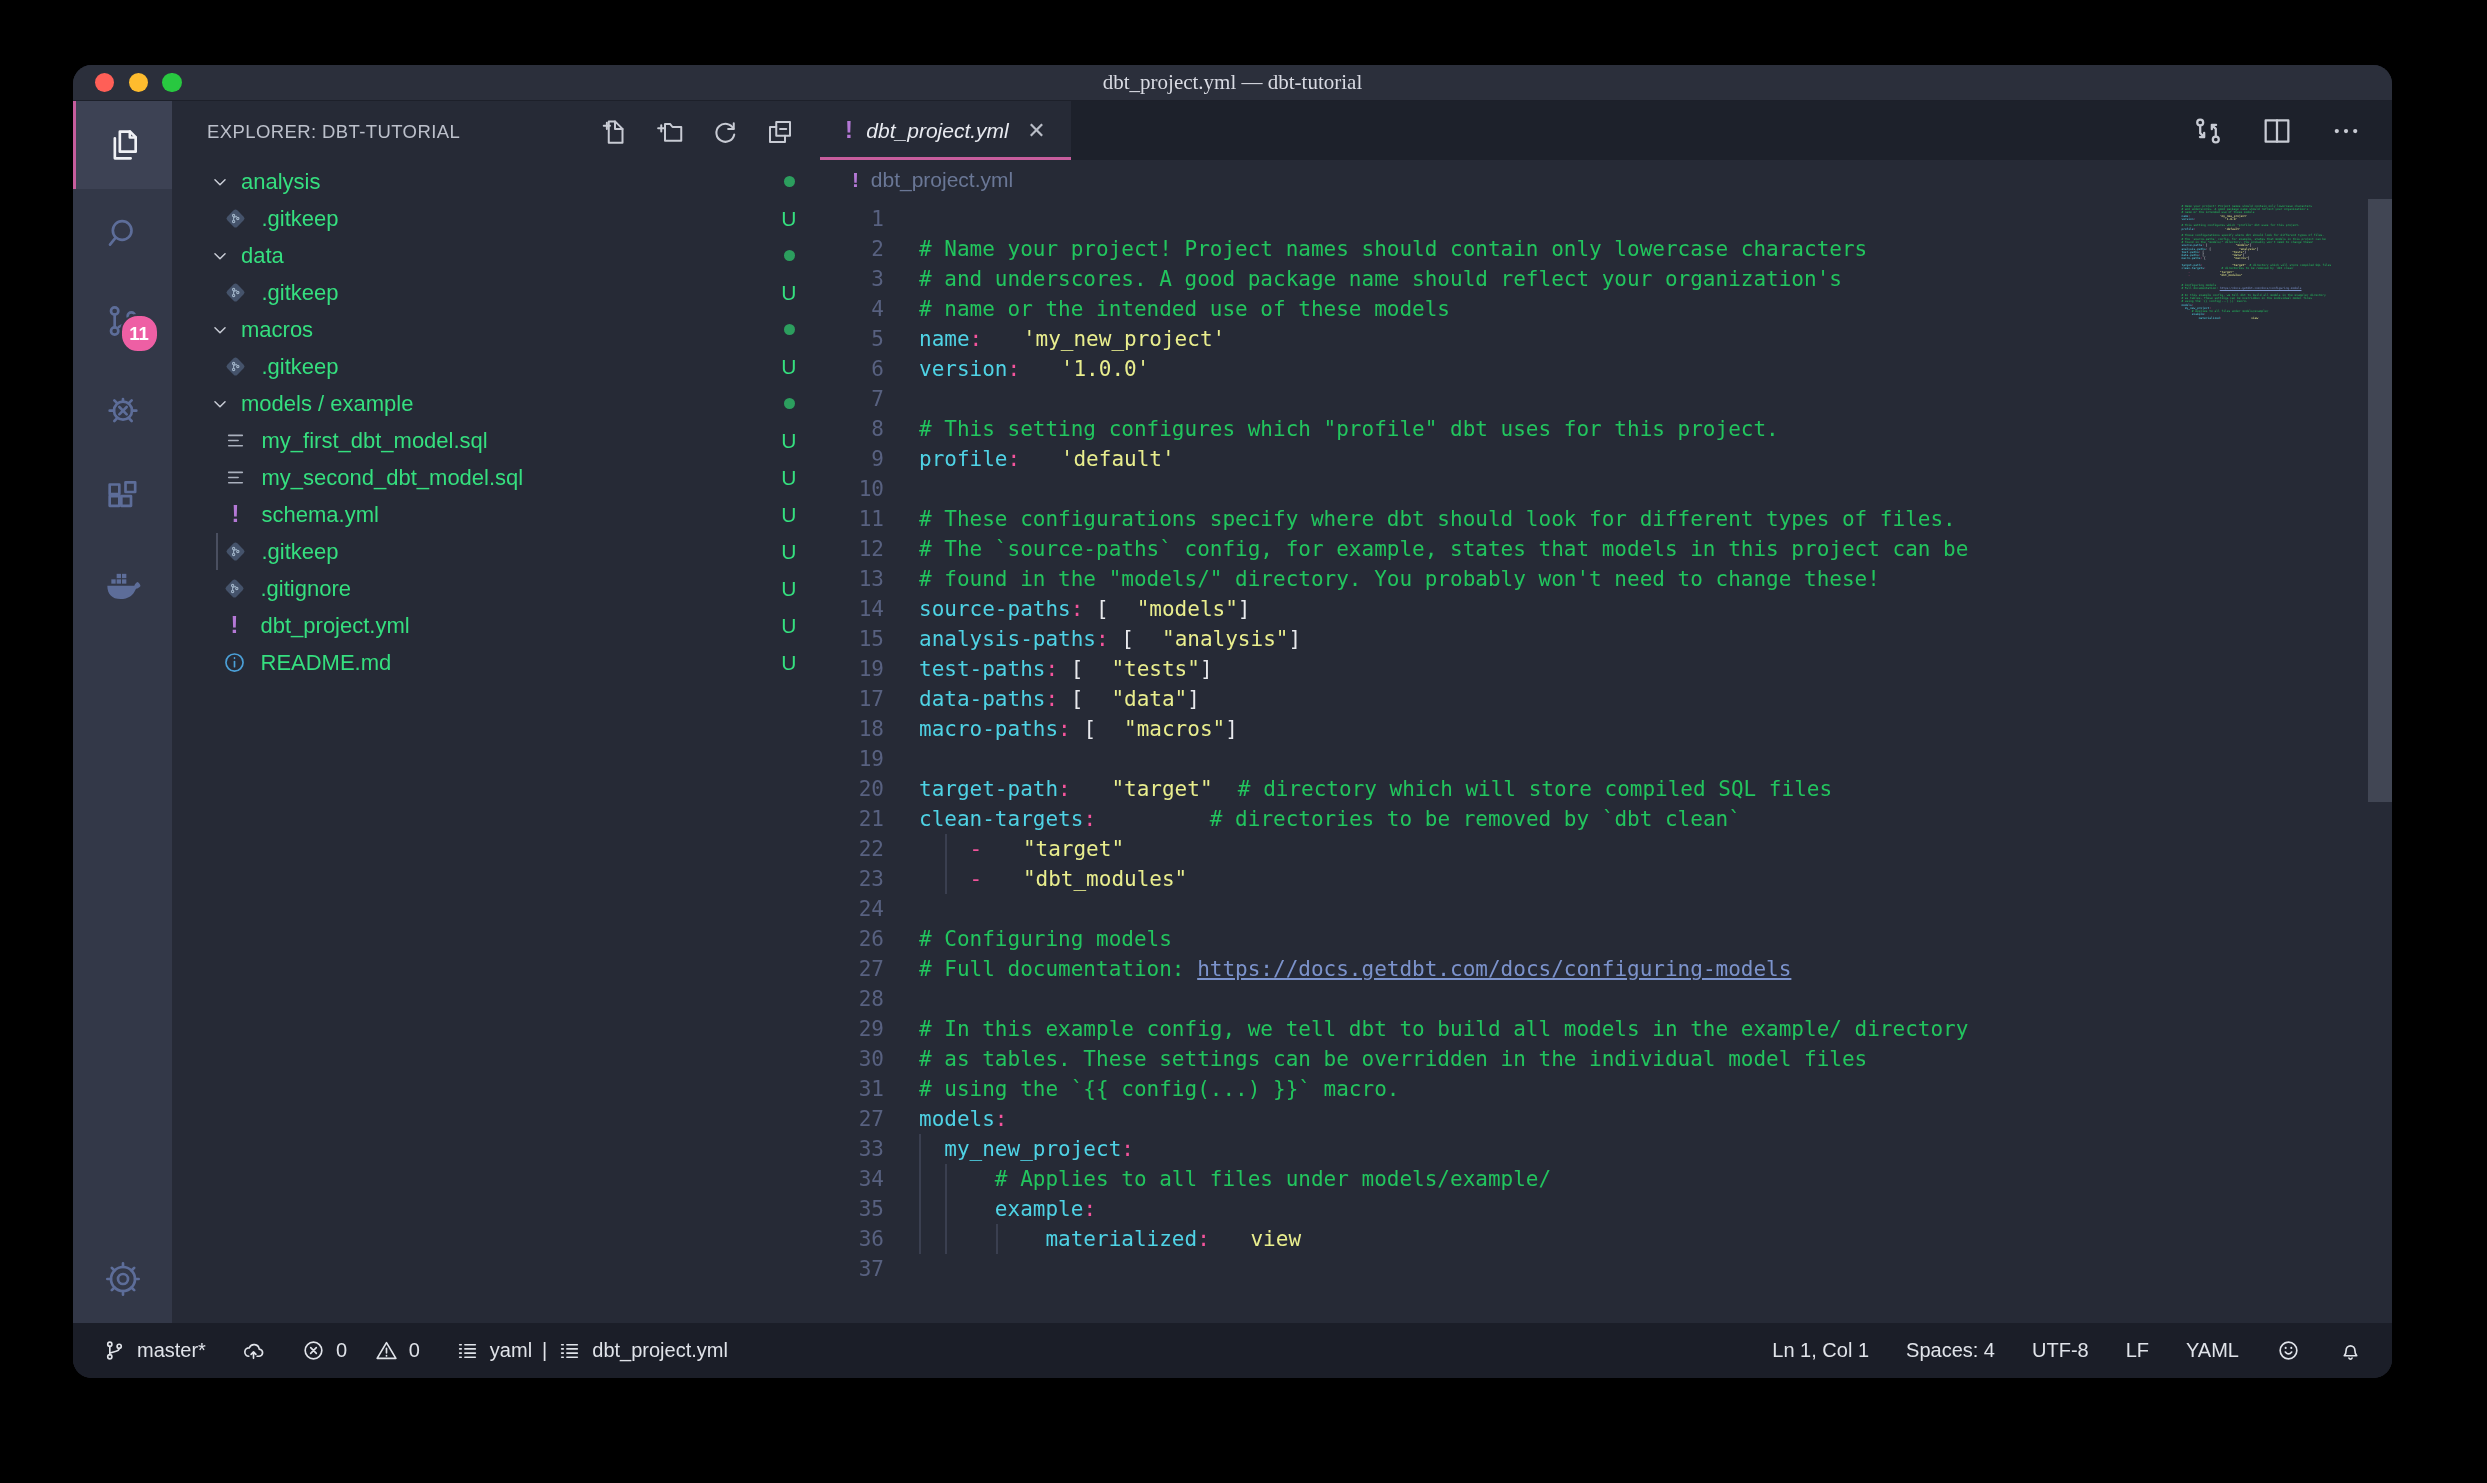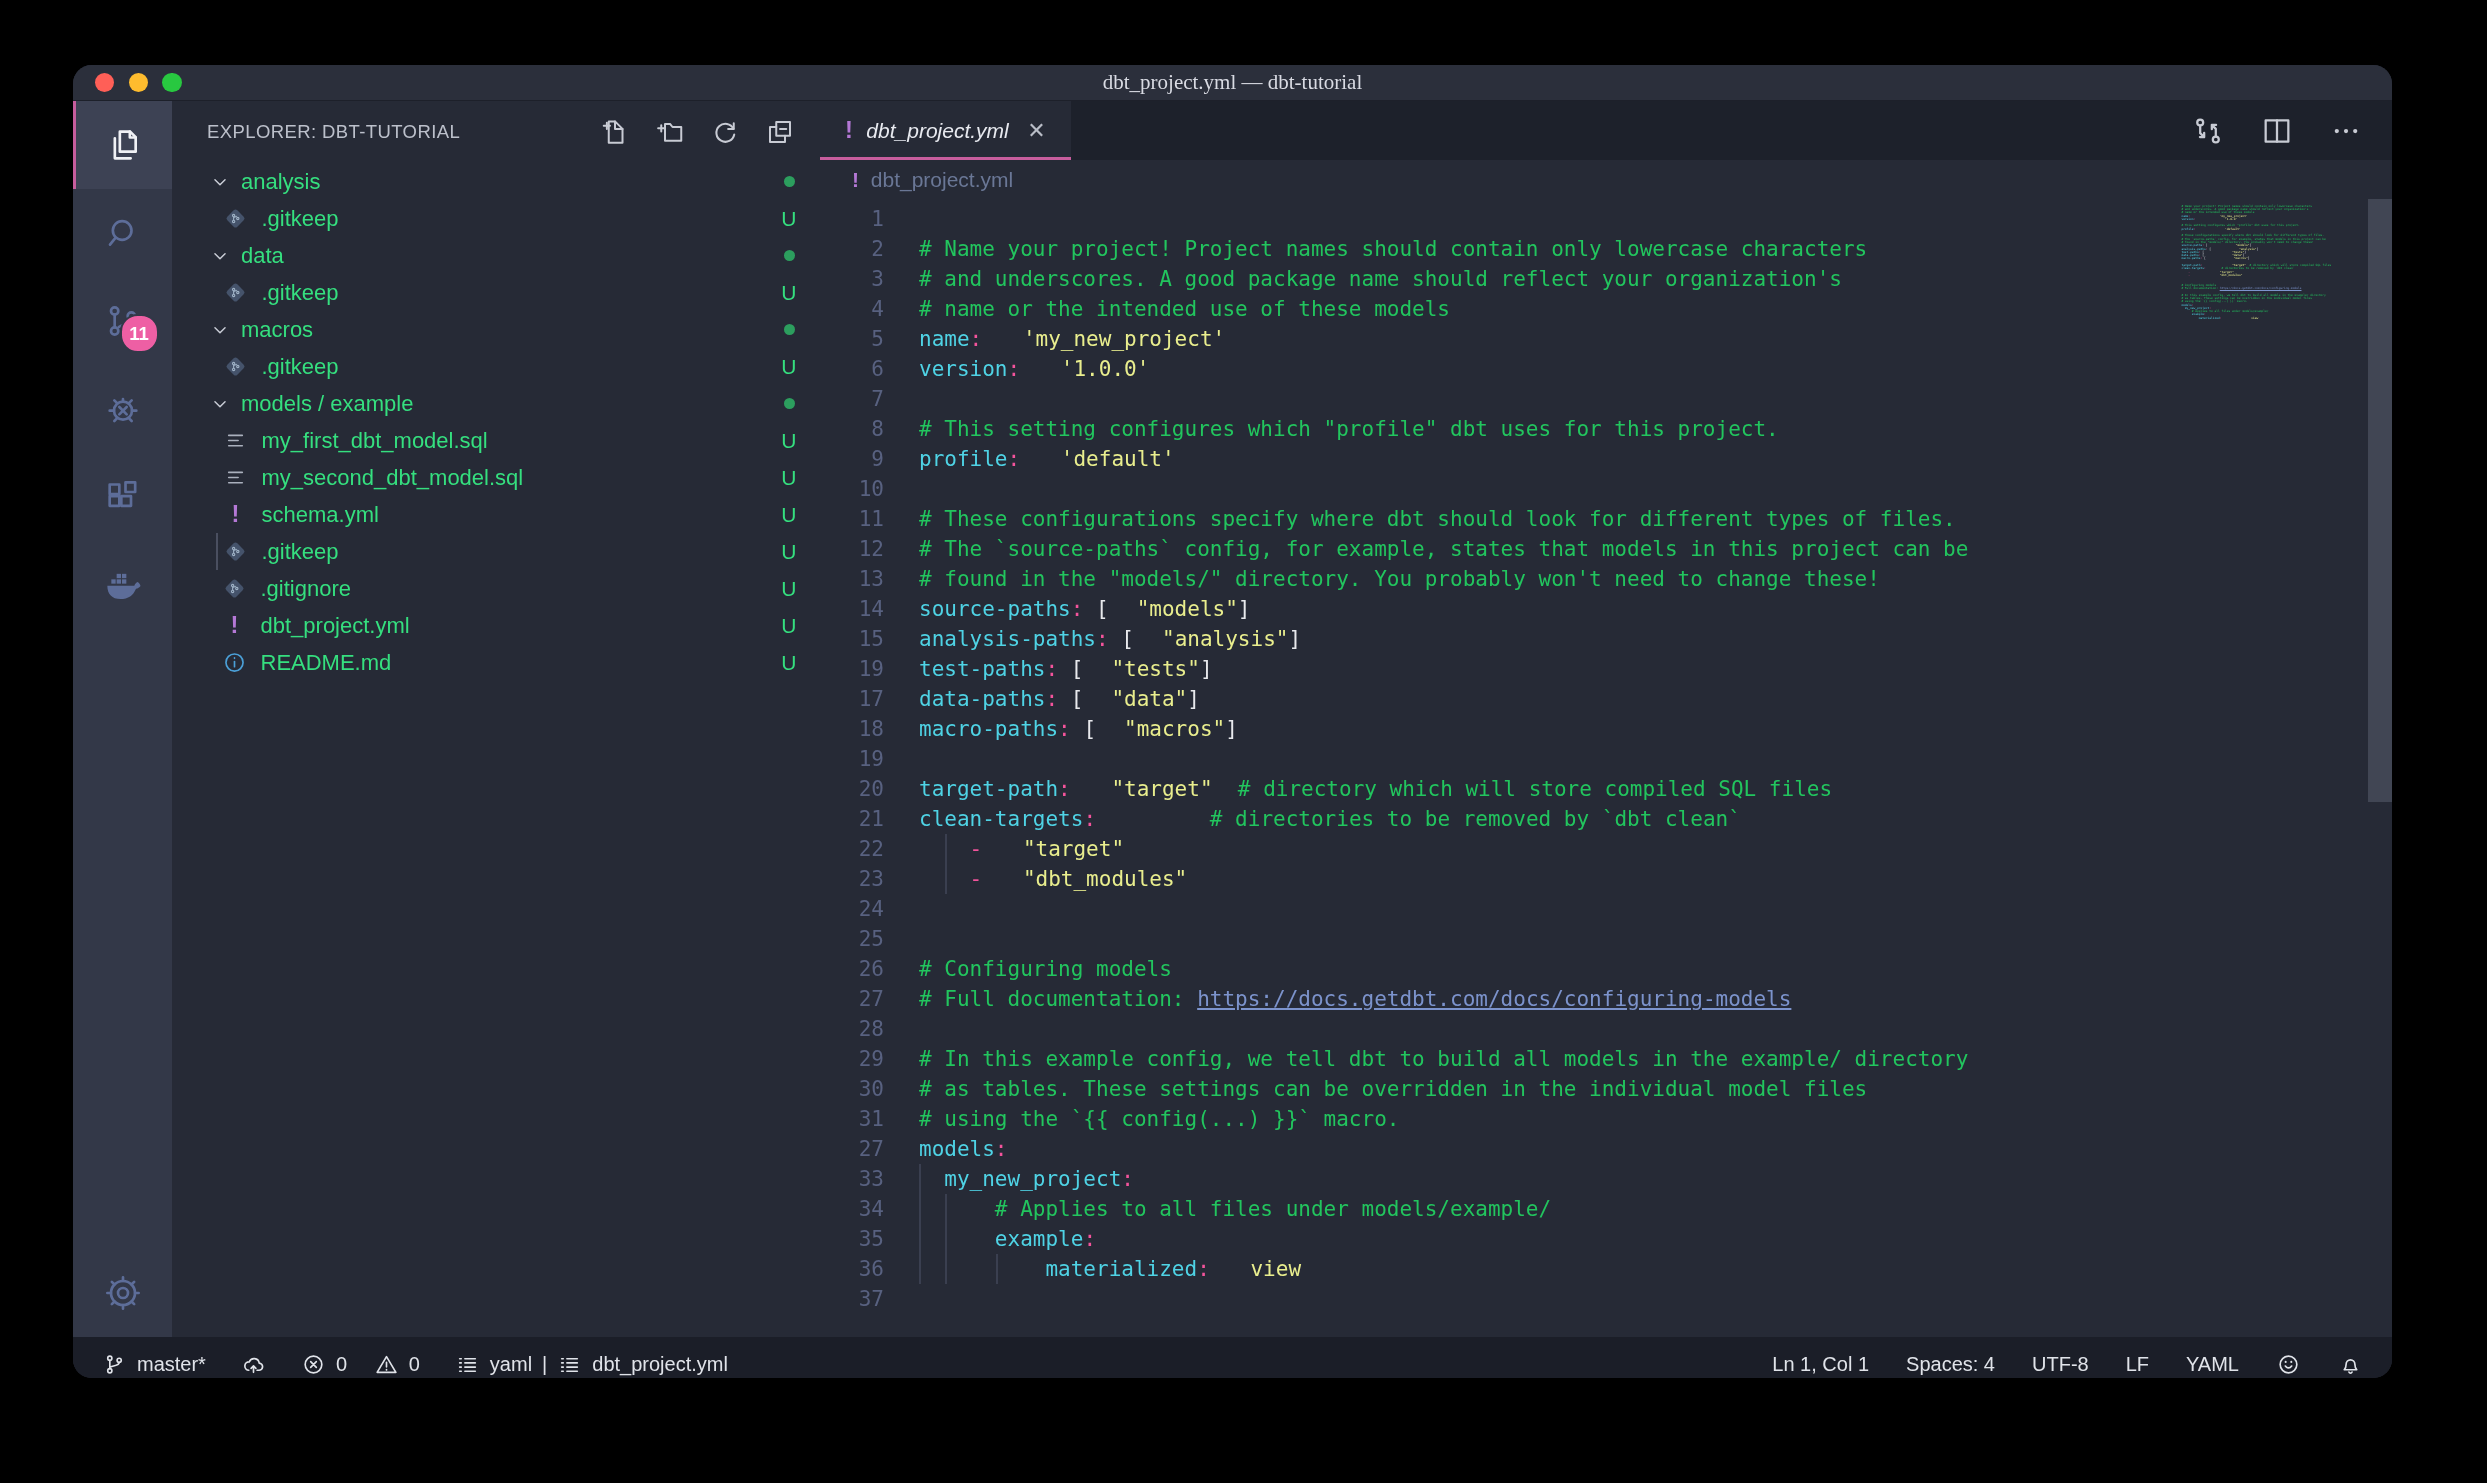--- a/index.html
+++ b/index.html
@@ -60,21 +60,21 @@
   .seg-c{color:#22c55e;} .seg-k{color:#4fd3e5;} .seg-p{color:#f4549c;}
   .seg-s{color:#e9ee8e;margin-left:28px;} .seg-b{color:#e8e9ed;} .seg-t{color:#d8dce6;}
   .seg-l{color:#7c93cc;text-decoration:underline;}
   .iguide{position:absolute;top:0;bottom:0;width:1.7px;background:#3a3f50;}
   
   .minimap{position:absolute;top:1.7px;right:25px;width:194px;overflow:hidden;pointer-events:auto;}
   .minimap .cl{height:3.3px;}
   .minimap .code{margin-left:8.4px;font-size:2.9px;white-space:pre;}
   .scrollthumb{position:absolute;top:0;right:0;width:23.6px;height:603px;background:#464b59;opacity:.85;}
   
-  .statusbar{height:39px;flex:0 0 39px;background:#1b1e28;display:flex;align-items:flex-end;color:#e0e3e9;font-size:20px;padding:1px 29px;gap:35px;}
+  .statusbar{height:39px;flex:0 0 39px;background:#1b1e28;display:flex;align-items:center;color:#e0e3e9;font-size:20px;padding:8px 29px;gap:35px;}
   .sgroup{display:flex;align-items:center;gap:10px;white-space:nowrap;}
   .statusbar svg{width:25px;height:25px;}
   .sb-right{margin-left:auto;display:flex;align-items:center;gap:37px;}
 </style>
 </head>
 <body>
 
 <div class="window">
 
   <div class="titlebar">
@@ -506,24 +506,20 @@
               <span class="iguide" style="left:125px"></span>
               <span class="code"><span class="seg-t">    </span><span class="seg-p">-</span><span class="seg-t"> </span><span class="seg-s">"target"</span></span>
             </div>
             <div class="cl">
               <span class="ln">23</span>
               <span class="iguide" style="left:125px"></span>
               <span class="code"><span class="seg-t">    </span><span class="seg-p">-</span><span class="seg-t"> </span><span class="seg-s">"dbt_modules"</span></span>
             </div>
             <div class="cl">
               <span class="ln">24</span>
-              <span class="code"></span>
-            </div>
-            <div class="cl">
-              <span class="ln">25</span>
               <span class="code"></span>
             </div>
             <div class="cl">
               <span class="ln">26</span>
               <span class="code"><span class="seg-c"># Configuring models</span></span>
             </div>
             <div class="cl">
               <span class="ln">27</span>
               <span class="code"><span class="seg-c"># Full documentation: </span><span class="seg-l">https://docs.getdbt.com/docs/configuring-models</span></span>
             </div>

